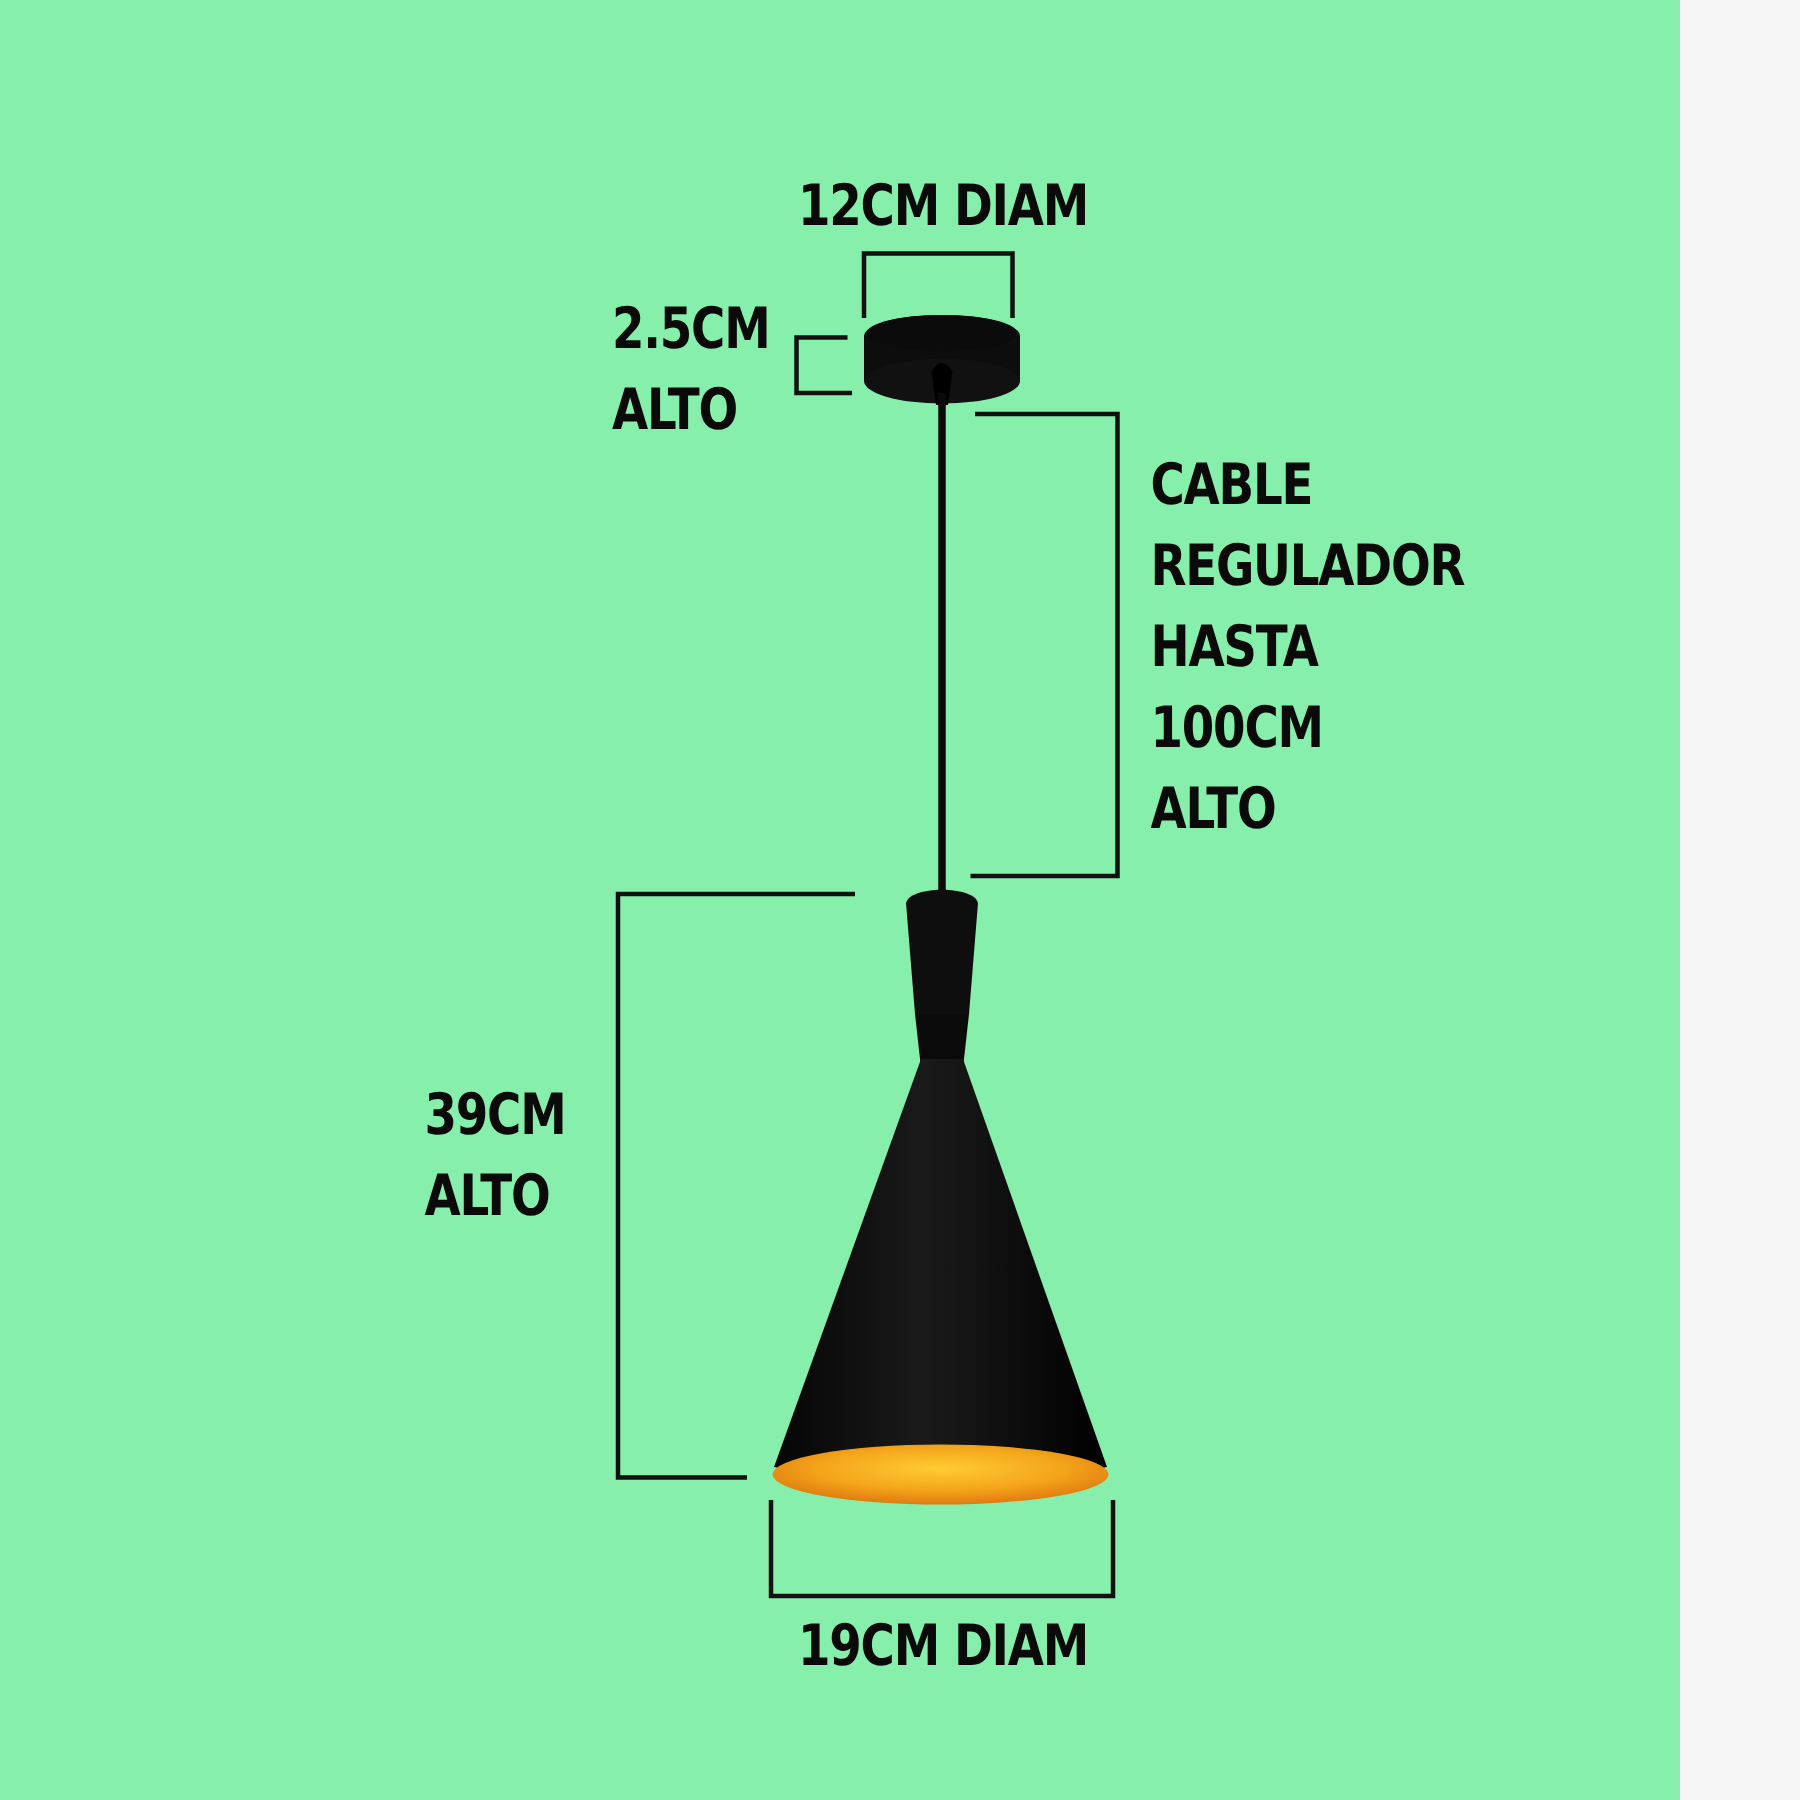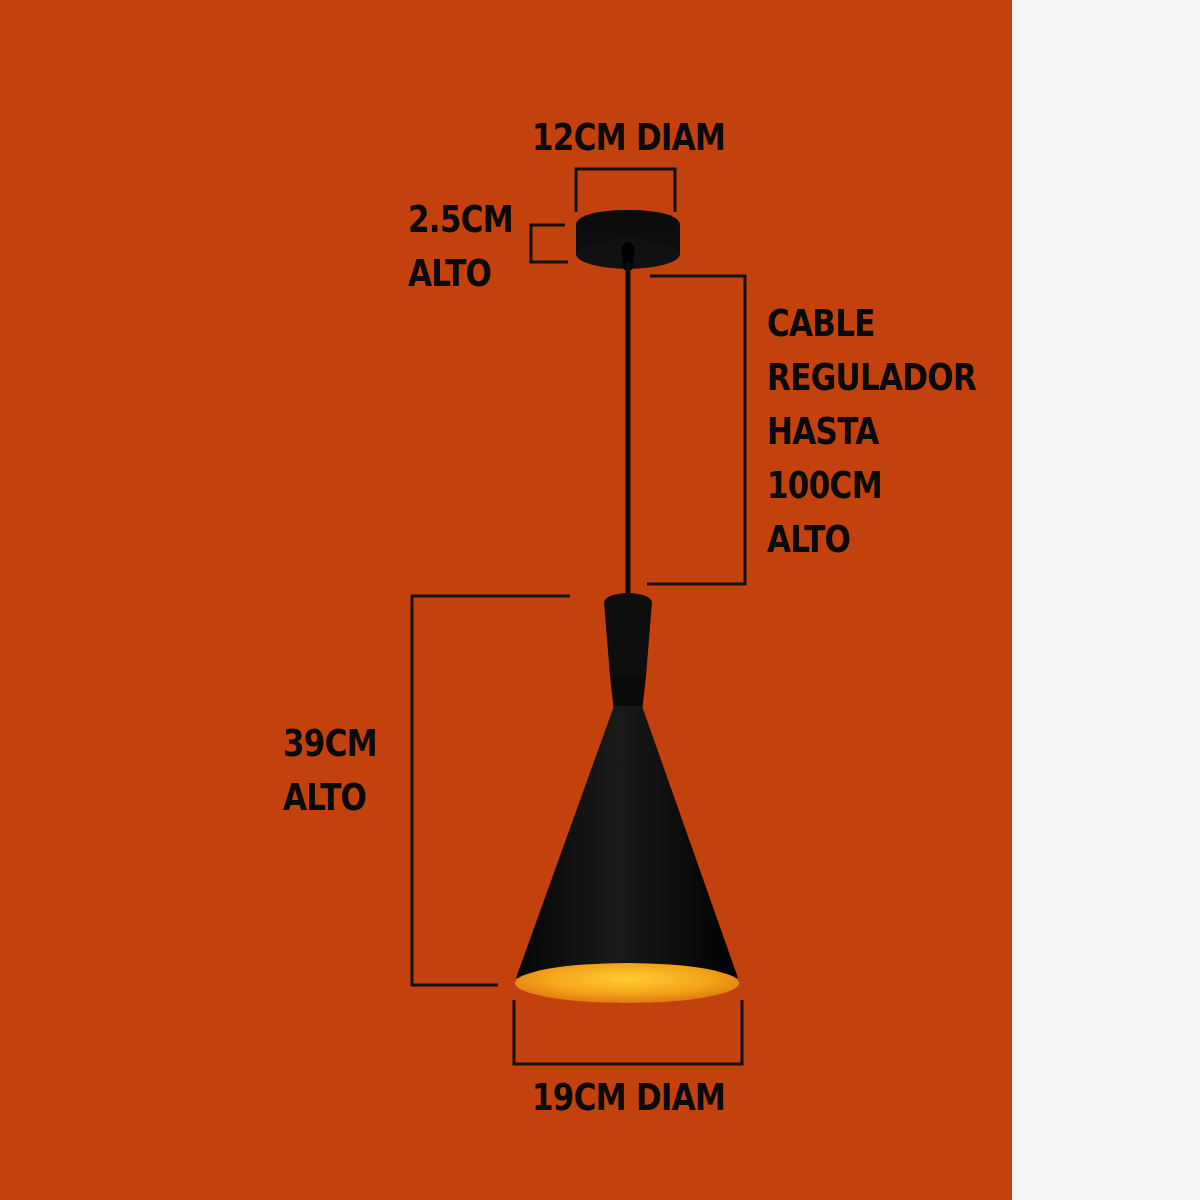--- a/index.html
+++ b/index.html
@@ -2,23 +2,23 @@
 <html><head>
   <meta charset="utf-8">
   <style>
     html, body {
       margin: 0;
       padding: 0;
       background: #f6f6f6;
     }
     .canvas {
       position: relative;
-      width: 1012px;
+      width: 1120px;
       height: 1200px;
-      background: #c2410c;
+      background: #86efac;
       overflow: hidden;
     }
     .canvas svg.art {
       position: absolute;
       left: 0;
       top: 0;
       width: 1200px;
       height: 1200px;
     }
     .label {

